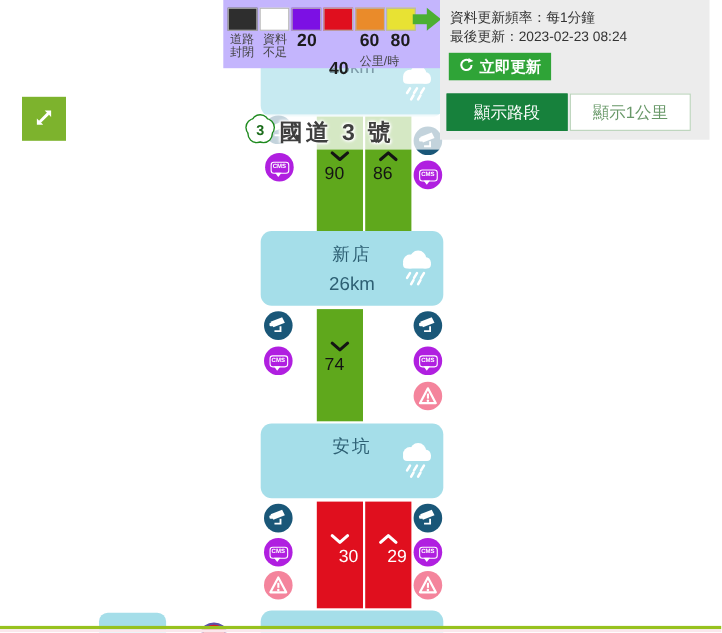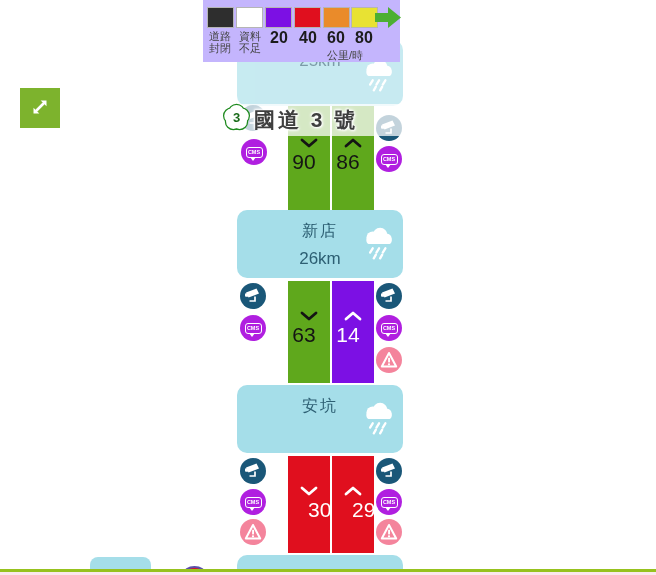--- a/index.html
+++ b/index.html
@@ -17,21 +17,21 @@
   .sw1 { left:33px; background:#ffffff; }
   .sw2 { left:62px; background:#7c10e4; }
   .sw3 { left:91px; background:#e00f1e; }
   .sw4 { left:120px;background:#ea8b2a; }
   .sw5 { left:148px;background:#e8e233; }
   .legend-arrow { position:absolute; left:172px; top:6px; }
   .legend-small { position:absolute; top:30px; width:32px; font-size:11px; line-height:12px;
     color:#444; text-align:center; white-space:pre-line; }
   .ls0 { left:1px; } .ls1 { left:31px; }
   .tick { position:absolute; top:29px; width:28px; text-align:center; font-size:16px; font-weight:bold; color:#1c1c1c; }
-  .t0 { left:62px; } .t1 { left:91px; } .t2 { left:119px; } .t3 { left:147px; }
+  .t0 { left:62px; } .t1 { left:91px;margin-top:25px; } .t2 { left:119px; } .t3 { left:147px; }
   .legend-unit { position:absolute; left:104px; top:48px; width:76px; text-align:center; font-size:11px; color:#444; }
 
   
   .info-panel { position:absolute; left:400px; top:0; width:245px; height:127px; background:#ececec; z-index:6; }
   .info-line { position:absolute; left:9px; font-size:12.5px; color:#333; }
   .il1 { top:8px; } .il2 { top:25px; }
   .refresh-btn { position:absolute; left:8px; top:48px; height:25px; padding:0 9px;
     background:#2fa437; color:#fff; border:none; font-size:14px; font-weight:bold;
     display:flex; align-items:center; gap:5px; cursor:pointer; font-family:inherit; }
   .toggle-row { position:absolute; left:6px; top:85px; display:flex; gap:2px; }
@@ -55,21 +55,21 @@
   .strip { position:absolute; width:42px; }
   .strip.green  { background:#5fa81c; }
   .strip.purple { background:#7c10e4; }
   .strip.red    { background:#e00f1e; }
   .s-left  { left:288px; }
   .s-right { left:332px; }
   .seg1 { top:106px; height:104px; }
   .seg2 { top:281px; height:102px; }
   .seg3 { top:456px; height:97px; }
   .strip .chev { position:absolute; left:0; width:42px; text-align:center; }
-  .strip .num  { position:absolute; left:0; width:32px; text-align:center; font-size:21px; }
+  .strip .num  { position:absolute; left:0; width:32px; text-align:center; font-size:16px; }
   .seg1 .chev { top:29px; } .seg1 .num { top:44px; }
   .seg2 .chev { top:27px; } .seg2 .num { top:42px; }
   .seg3 .chev { top:27px; } .seg3 .num { top:42px;padding-left:20px; }
   .strip.green  { color:#141414; }
   .strip.purple, .strip.red { color:#fff; }
 
   
   .title-overlay { position:absolute; left:237px; top:104px; width:166px; height:32px;
     background:rgba(255,255,255,.74); z-index:4; }
   .road-title { position:absolute; left:222px; top:103px; z-index:7; display:flex; align-items:center; }
@@ -218,29 +218,21 @@
       </svg>
     </span>
   </div>
 
   <div class="strip green s-left seg2">
     <span class="chev">
       <svg width="22" height="12" viewBox="0 0 22 12">
           <polyline points="4,3 11,9 18,3" fill="none" stroke="currentColor" stroke-width="2.8" stroke-linecap="round" stroke-linejoin="round"></polyline>
         </svg>
     </span>
-    <span class="num">63</span>
-  </div>
-  <div class="strip purple s-right seg2">
-    <span class="chev">
-      <svg width="22" height="12" viewBox="0 0 22 12">
-          <polyline points="4,9 11,3 18,9" fill="none" stroke="currentColor" stroke-width="2.8" stroke-linecap="round" stroke-linejoin="round"></polyline>
-        </svg>
-    </span>
-    <span class="num">14</span>
+    <span class="num">74</span>
   </div>
 
   <div class="round-icon cam" style="left:240px; top:283px;">
     <svg width="26" height="26" viewBox="0 0 26 26">
       <polygon points="6,9.5 16.5,5.5 19,10.5 8.5,14.5" fill="#fff"></polygon>
       <rect x="5" y="10.3" width="3.6" height="3.4" rx="1" fill="#fff"></rect>
       <path d="M15 13.5 v4.5 h-5.5" fill="none" stroke="#fff" stroke-width="1.7"></path>
     </svg>
   </div>
   <div class="round-icon cms" style="left:240px; top:315px;">
@@ -366,14 +358,31 @@
     </span>
     <div class="legend-small ls0"><span>道路</span><br><span>封閉</span></div>
     <div class="legend-small ls1"><span>資料</span><br><span>不足</span></div>
     <div class="tick t0">20</div>
     <div class="tick t1">40</div>
     <div class="tick t2">60</div>
     <div class="tick t3">80</div>
     <div class="legend-unit">公里/時</div>
   </div>
 
+  <div class="info-panel">
+    <div class="info-line il1">資料更新頻率：每1分鐘</div>
+    <div class="info-line il2">最後更新：2023-02-23 08:24</div>
+    <button class="refresh-btn">
+      <span>
+        <svg width="14" height="14" viewBox="0 0 18 18">
+          <path d="M15 9a6 6 0 1 1-2.4-4.8" fill="none" stroke="#fff" stroke-width="2.4"></path>
+          <polygon points="11.6,0.8 17.2,4.4 11,6.6" fill="#fff"></polygon>
+        </svg>
+      </span>
+      <span>立即更新</span>
+    </button>
+    <div class="toggle-row">
+      <button class="toggle-btn toggle-active">顯示路段</button>
+      <button class="toggle-btn toggle-inactive">顯示1公里</button>
+    </div>
+  </div>
 
 </div>
 
 </body></html>

